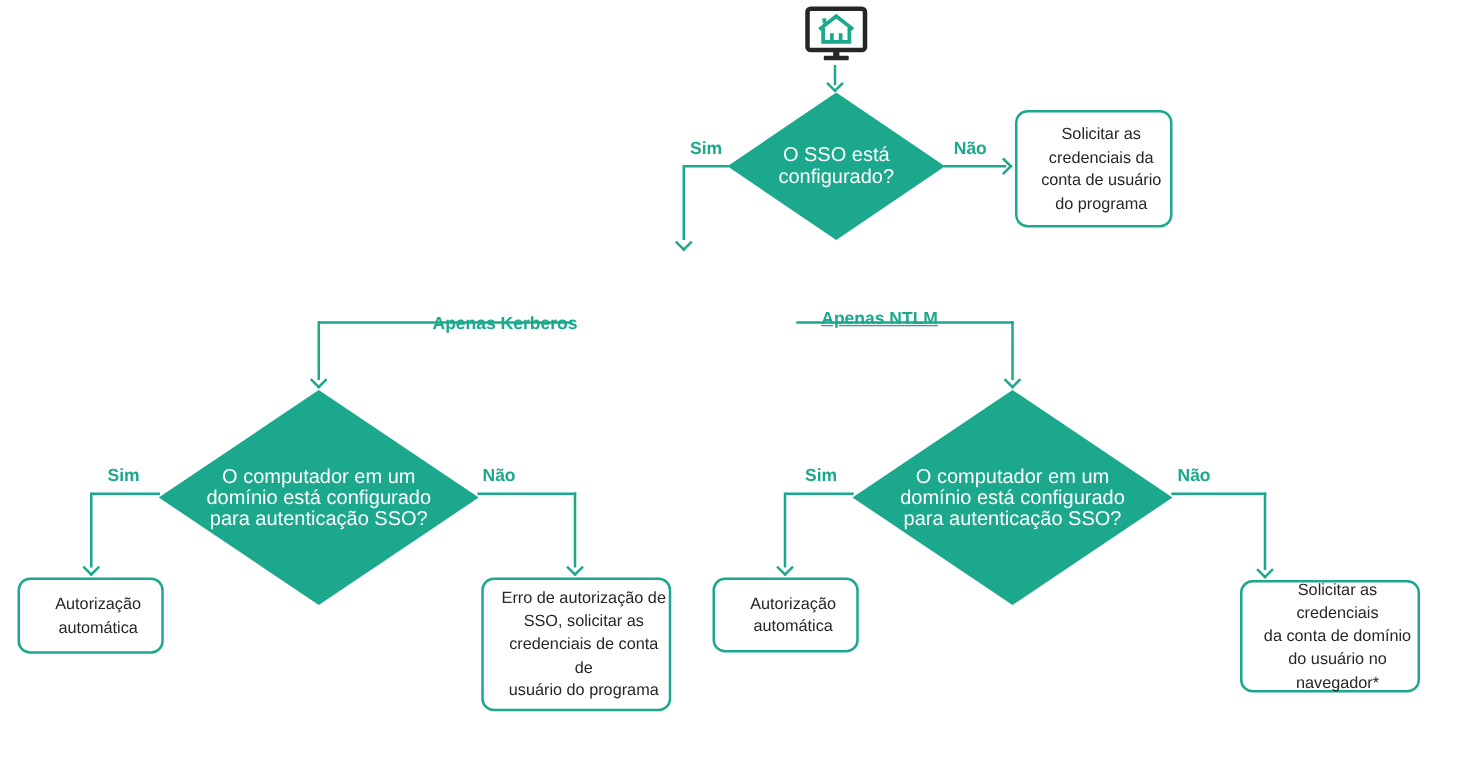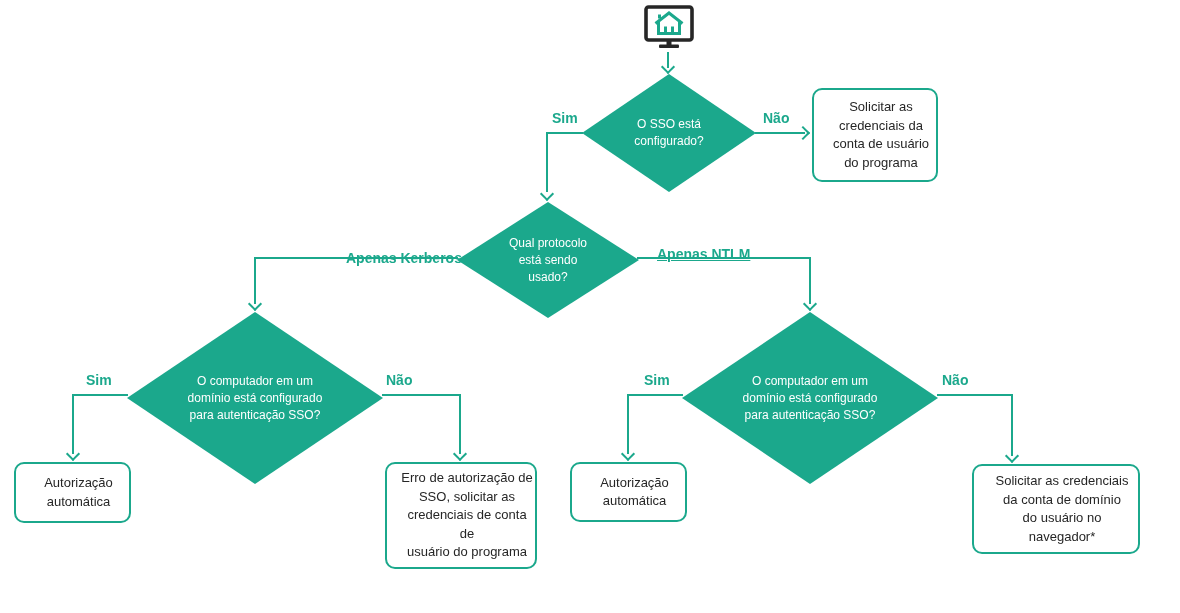--- a/index.html
+++ b/index.html
@@ -26,21 +26,21 @@
     align-items: center;
     justify-content: center;
     background: var(--accent);
     clip-path: polygon(50% 0, 100% 50%, 50% 100%, 0 50%);
     color: #ffffff;
     text-align: center;
   }
   .diamond .txt {
     width: 100%;
     white-space: pre-line;
-    font-size: 12px;
+    font-size: 16px;
     line-height: 17px;
   }
   #d1 { left: 582px; top: 74px;  width: 174px; height: 118px; }
   #d2 { left: 457px; top: 202px; width: 182px; height: 116px; }
   #d3 { left: 127px; top: 312px; width: 256px; height: 172px; }
   #d4 { left: 682px; top: 312px; width: 256px; height: 172px; }
   
   .rbox {
     position: absolute;
     display: flex;
@@ -56,21 +56,21 @@
   .rbox .txt {
     width: 100%;
     white-space: pre-line;
     font-size: 13px;
     line-height: 18.5px;
   }
   #b1 { left: 812px; top: 88px;  width: 126px; height: 94px; }
   #b2 { left: 14px;  top: 462px; width: 117px; height: 61px; }
   #b3 { left: 385px; top: 462px; width: 152px; height: 107px; }
   #b4 { left: 570px; top: 462px; width: 117px; height: 60px; }
-  #b5 { left: 972px; top: 464px; width: 168px; height: 90px; }
+  #b5 { left: 992px; top: 464px; width: 144px; height: 90px; }
   
   .hline, .vline { position: absolute; background: var(--accent); }
   .hline { height: 2px; }
   .vline { width: 2px; }
   .arr {
     position: absolute;
     width: 10px; height: 10px;
     border-right: 2px solid var(--accent);
     border-bottom: 2px solid var(--accent);
   }
@@ -122,25 +122,20 @@
   <div class="hline" style="left:755px; top:132px; width:50px;"></div>
   <div class="arr right" style="left:798px; top:128px;"></div>
 
   <div class="rbox" id="b1">
     <div class="txt">Solicitar as
 credenciais da
 conta de usuário
 do programa</div>
   </div>
 
-  <div class="diamond" id="d2">
-    <div class="txt">Qual protocolo
-está sendo
-usado?</div>
-  </div>
 
   <div class="elabel" style="left:346px; top:250px;">Apenas Kerberos</div>
   <div class="hline" style="left:255px; top:257px; width:203px;"></div>
   <div class="vline" style="left:254px; top:257px; height:47px;"></div>
   <div class="arr down" style="left:250px; top:299px;"></div>
 
   <div class="elabel" style="left:657px; top:246px;text-decoration:underline;">Apenas NTLM</div>
   <div class="hline" style="left:637px; top:257px; width:174px;"></div>
   <div class="vline" style="left:809px; top:257px; height:47px;"></div>
   <div class="arr down" style="left:805px; top:299px;"></div>

